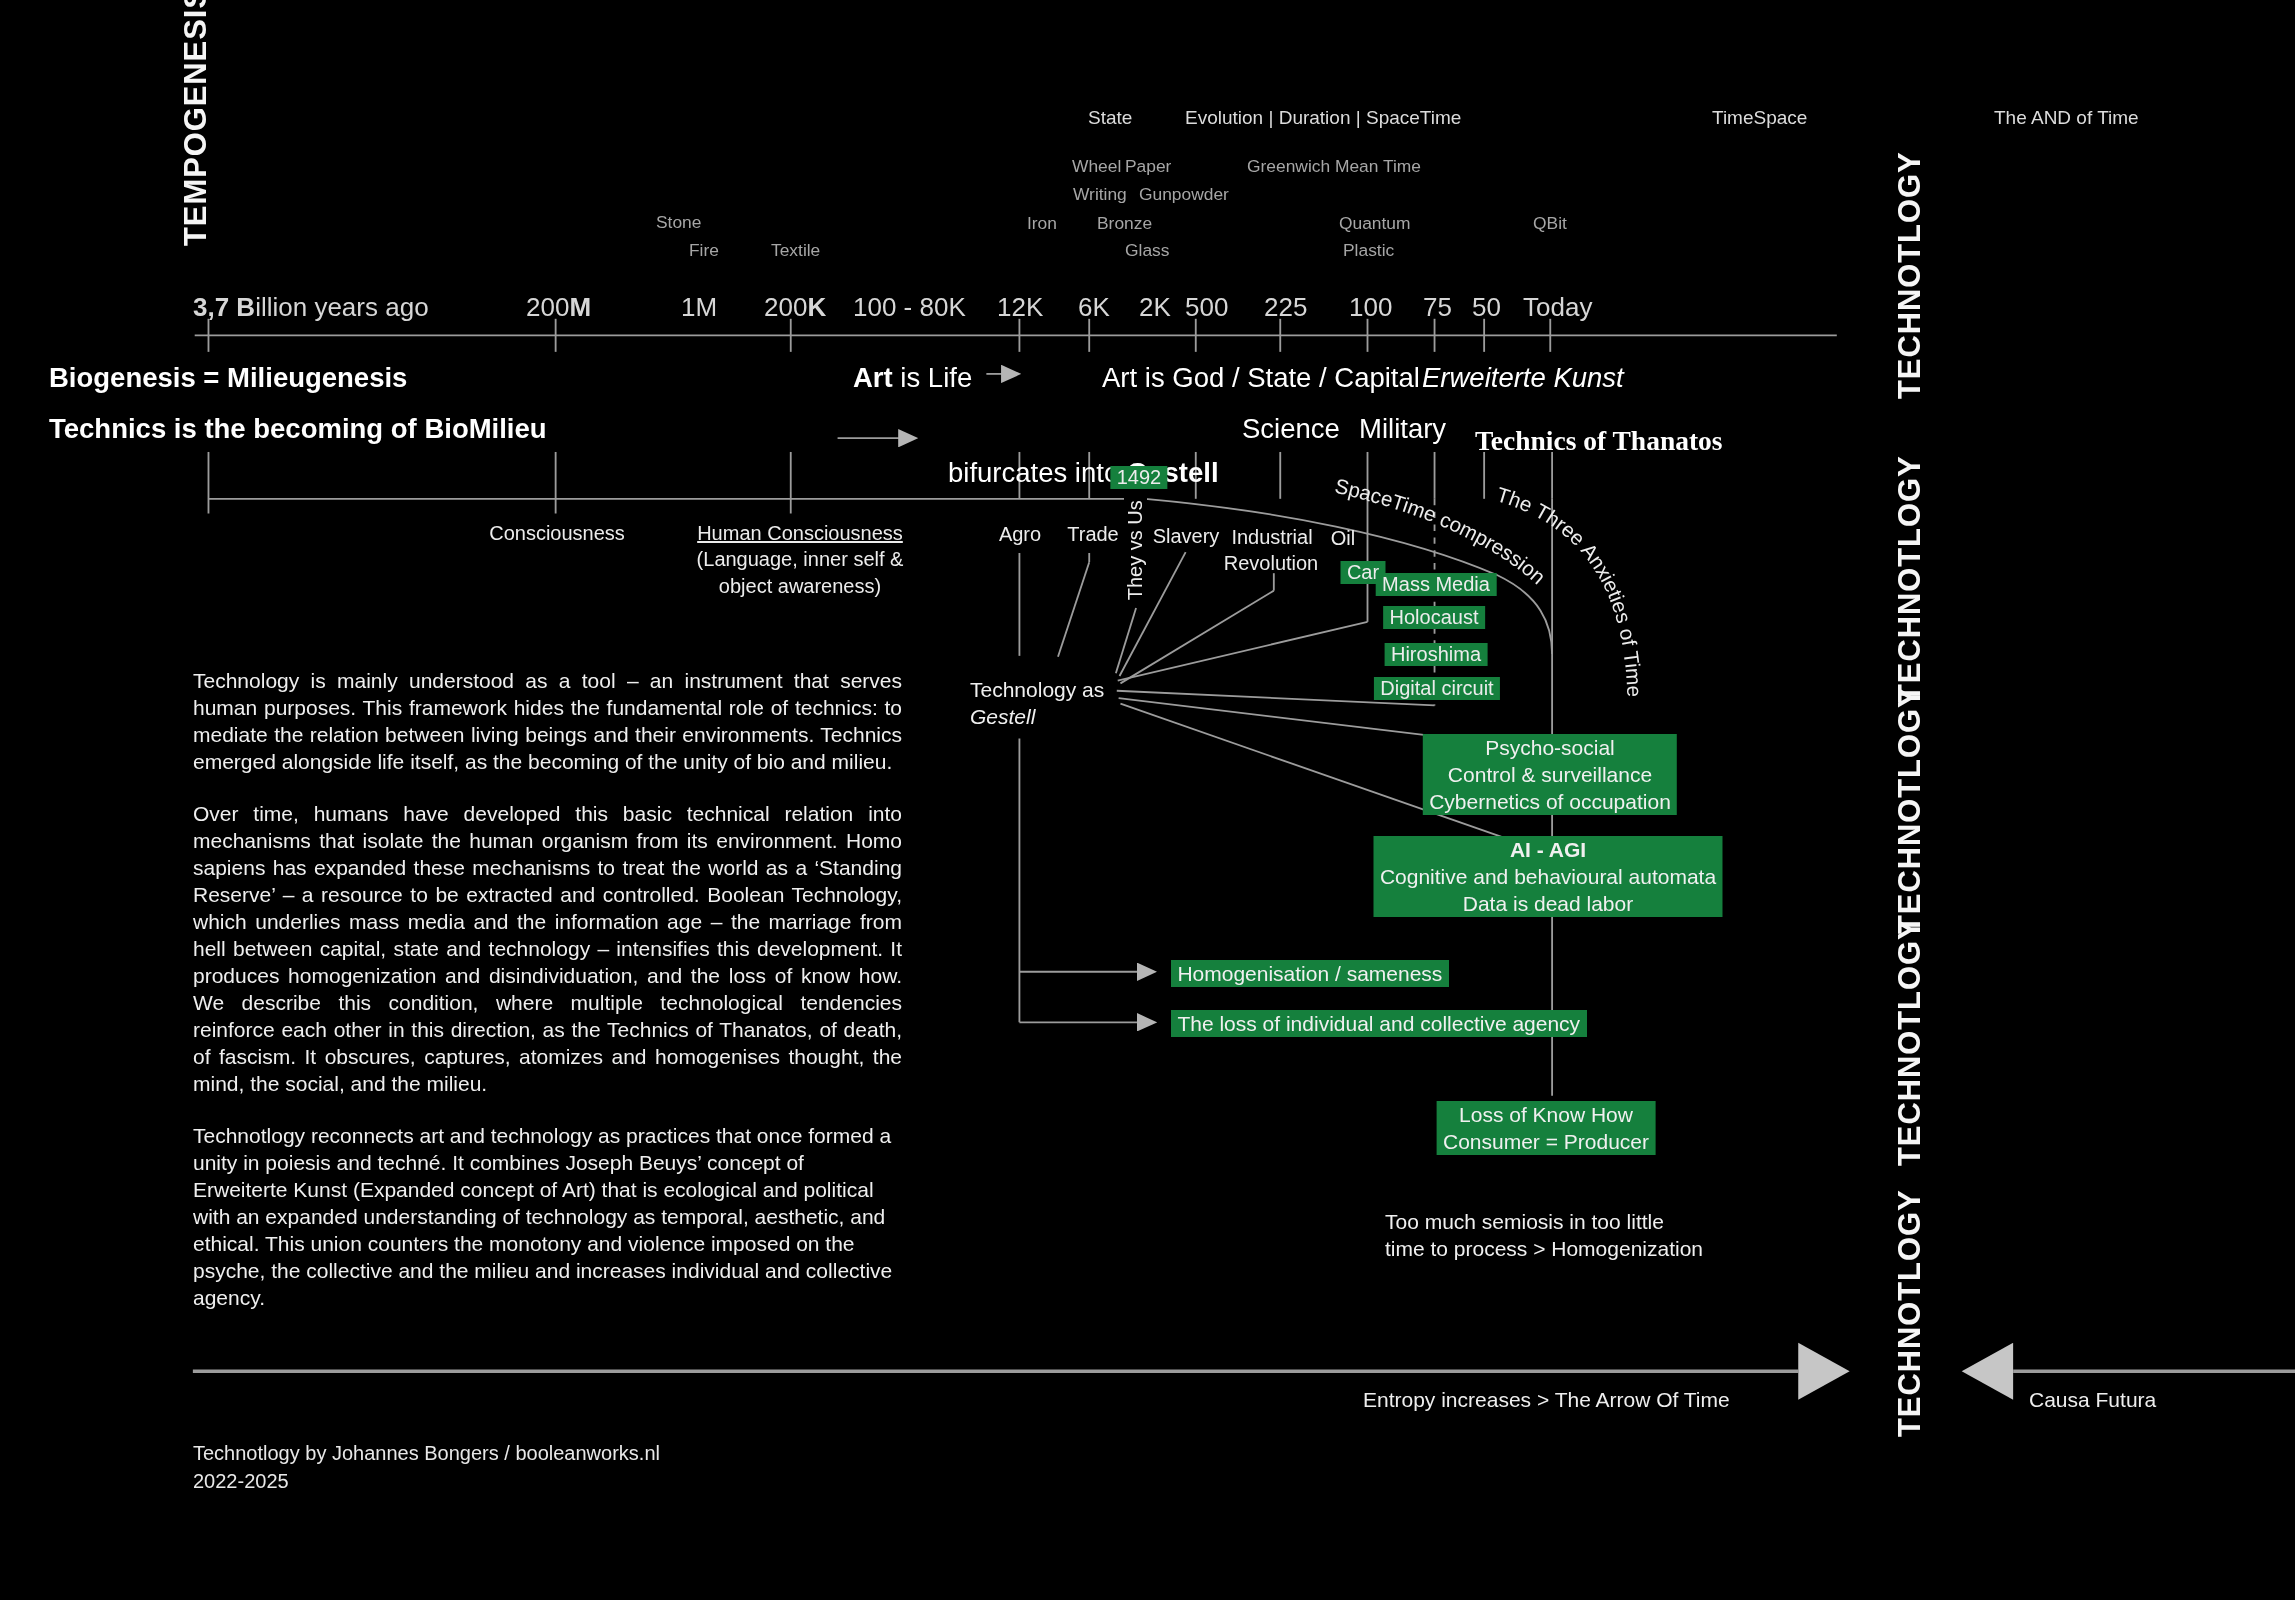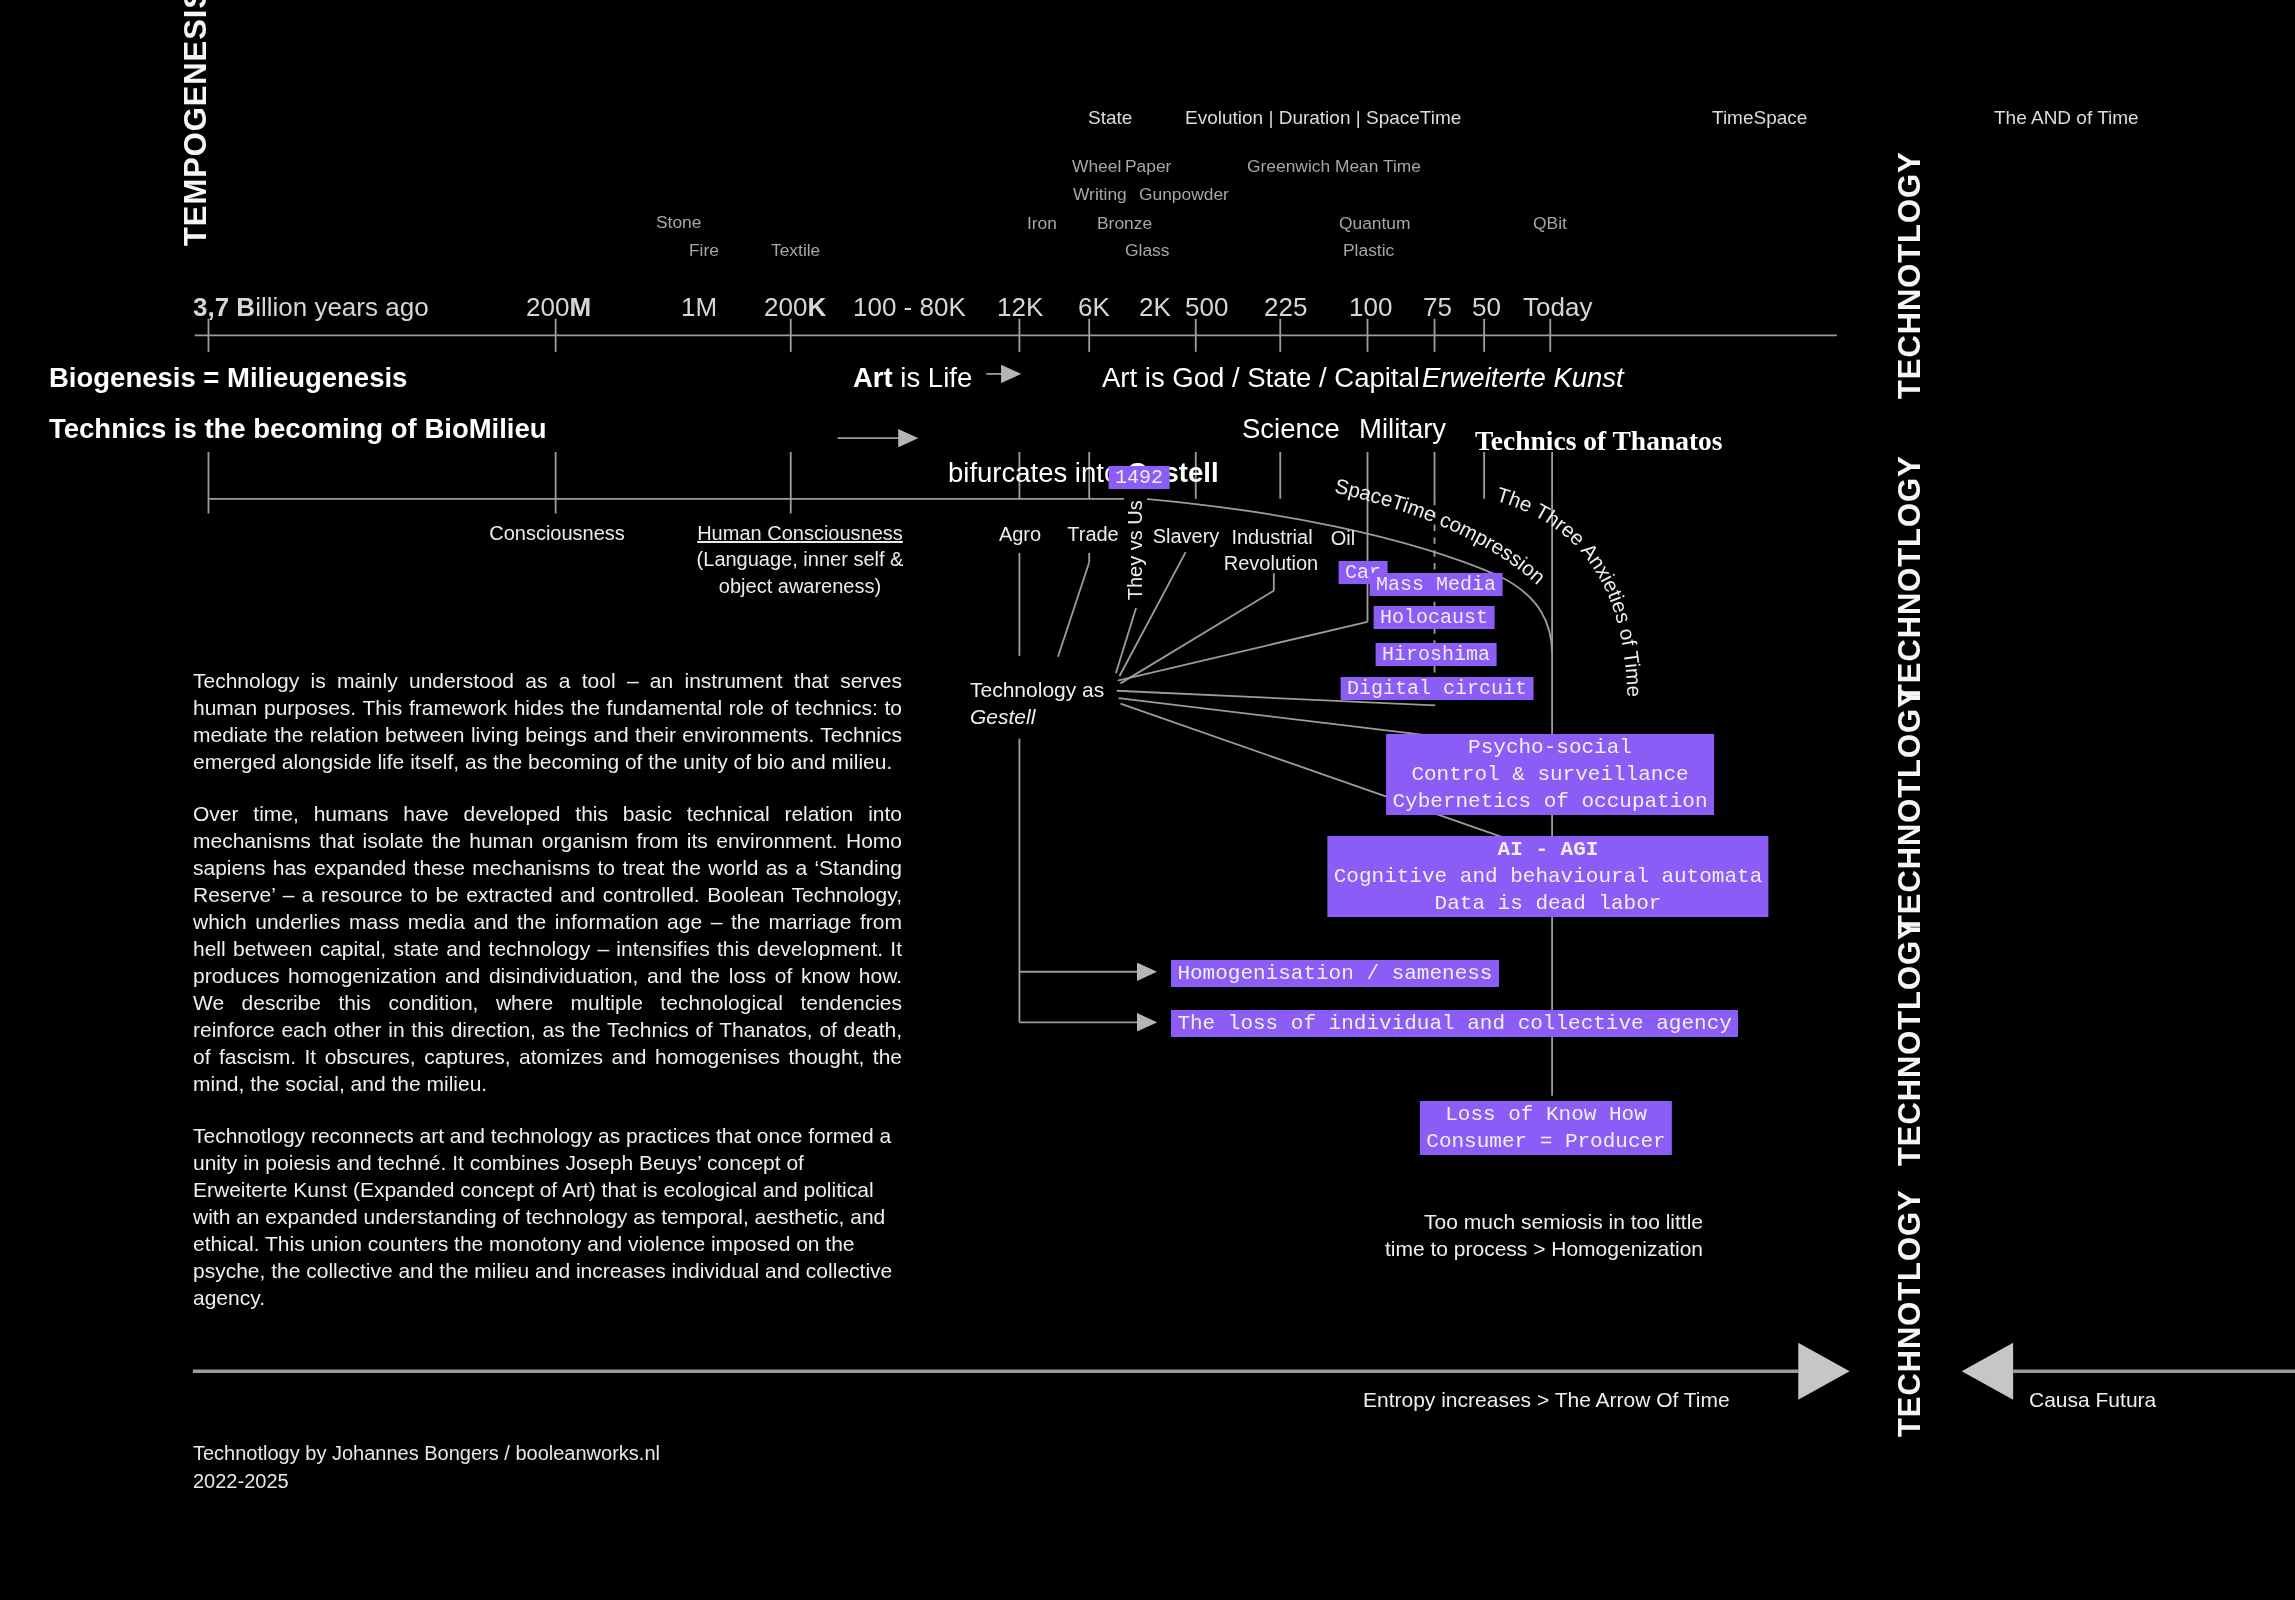--- a/index.html
+++ b/index.html
@@ -1,21 +1,21 @@
 <!DOCTYPE html>
 <html style="font-size:14.7px"><head>
 <meta charset="utf-8">
 <style>
   html,body{margin:0;padding:0;background:#000;}
   #canvas{position:relative;width:2296px;height:1601px;background:#000;overflow:hidden;
           font-family:"Liberation Sans","DejaVu Sans",sans-serif;color:#f2f2f2;}
   #lines{position:absolute;left:0;top:0;z-index:1;}
   .t{position:absolute;white-space:nowrap;z-index:2;}
   .c{transform:translateX(-50%);}
-  .bg{background:#8b5cf6;padding:0 6.4px;font-family:Liberation Mono, monospace;}
+  .bg{background:#15803d;padding:0 6.4px;}
   .vrot{position:absolute;white-space:nowrap;transform-origin:0 0;transform:rotate(-90deg);z-index:2;}
   .bold{font-weight:bold;}
   .it{font-style:italic;}
   .toprow{font-size:19px;color:#dcdcdc;}
   .tech{font-size:17.4px;color:#a6a6a6;}
   .tl{font-size:26px;color:#d6d6d6;}
   .hrow{font-size:27.5px;color:#ffffff;}
   .ev{font-size:20px;color:#ececec;}
   .out{font-size:21px;color:#f0f0f0;line-height:27px;}
   .rail{font-size:31px;font-weight:bold;color:#f5f5f5;letter-spacing:0.9px;}
@@ -204,21 +204,21 @@
     <div class="bold">AI - AGI</div>
     <div>Cognitive and behavioural automata</div>
     <div>Data is dead labor</div>
   </div>
   <div class="t out bg" style="left:1171px;top:960px;">Homogenisation / sameness</div>
   <div class="t out bg" style="left:1171px;top:1010px;">The loss of individual and collective agency</div>
   <div class="t out c bg" style="left:1546px;top:1101px;text-align:center;">
     <div>Loss of Know How</div>
     <div>Consumer = Producer</div>
   </div>
-  <div class="t out c" style="left:1544px;top:1208px;text-align:right;">
+  <div class="t out c" style="left:1544px;top:1208px;text-align:left;">
     <div>Too much semiosis in too little</div>
     <div>time to process &gt; Homogenization</div>
   </div>
 
   <div id="paras">
     <p>Technology is mainly understood as a tool – an instrument that serves human purposes. This framework hides the fundamental role of technics: to mediate the relation between living beings and their environments. Technics emerged alongside life itself, as the becoming of the unity of bio and milieu.</p>
     <p>Over time, humans have developed this basic technical relation into mechanisms that isolate the human organism from its environment. Homo sapiens has expanded these mechanisms to treat the world as a ‘Standing Reserve’ – a resource to be extracted and controlled. Boolean Technology, which underlies mass media and the information age – the marriage from hell between capital, state and technology – intensifies this development. It produces homogenization and disindividuation, and the loss of know how. We describe this condition, where multiple technological tendencies reinforce each other in this direction, as the Technics of Thanatos, of death, of fascism. It obscures, captures, atomizes and homogenises thought, the mind, the social, and the milieu.</p>
     <p class="last">Technotlogy reconnects art and technology as practices that once formed a unity in poiesis and techné. It combines Joseph Beuys’ concept of Erweiterte Kunst (Expanded concept of Art) that is ecological and political with an expanded understanding of technology as temporal, aesthetic, and ethical. This union counters the monotony and violence imposed on the psyche, the collective and the milieu and increases individual and collective agency.</p>
   </div>
 

